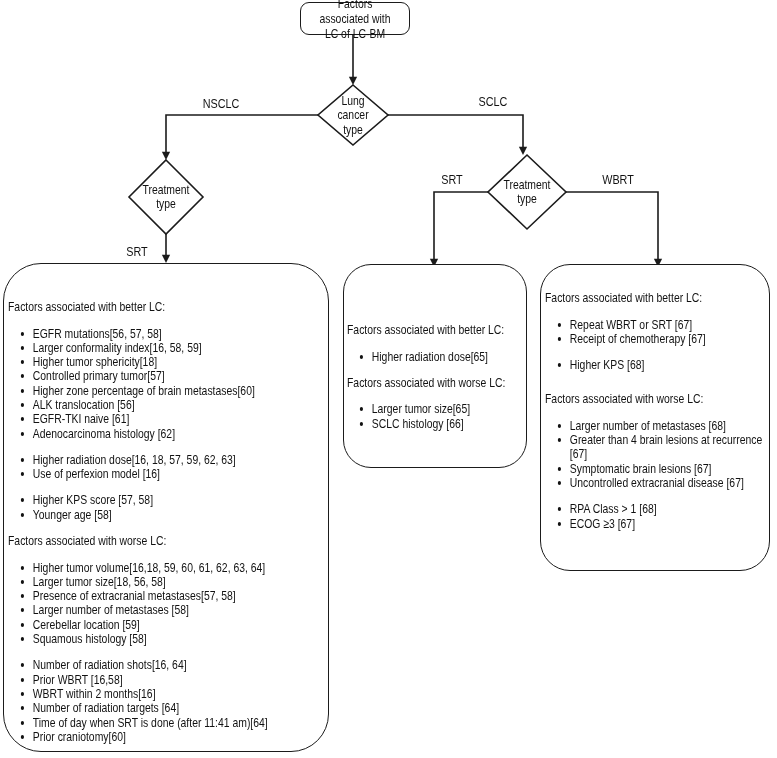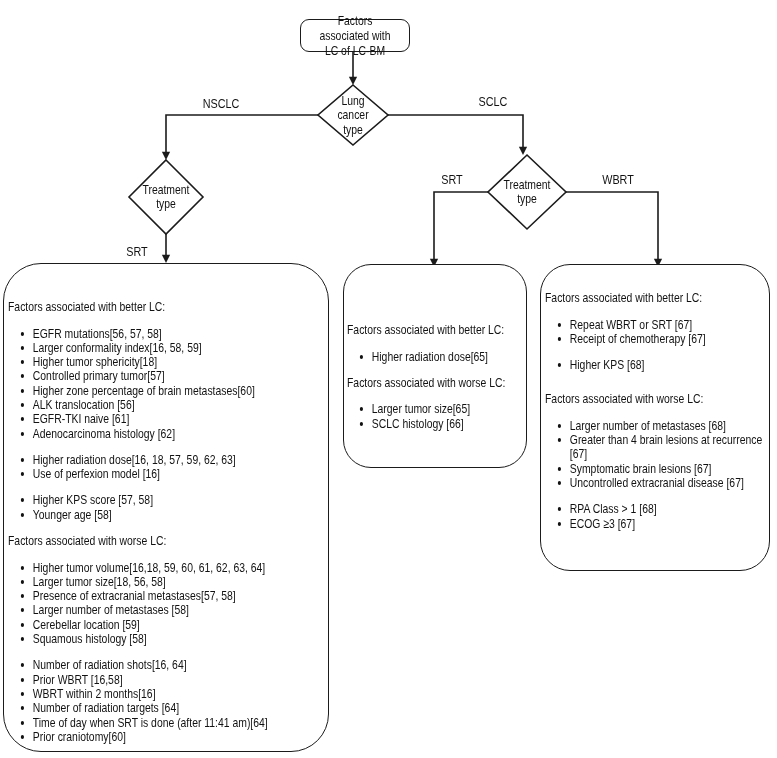--- a/index.html
+++ b/index.html
@@ -7,21 +7,21 @@
     position:relative; width:777px; height:758px; background:#ffffff;
     font-family:"Liberation Sans", sans-serif; color:#121212; overflow:hidden;
   }
   svg.lines { position:absolute; left:0; top:0; }
 
   
   .title-node {
     position:absolute; left:300px; top:2px; width:110px; height:33px;
     box-sizing:border-box; border:1.8px solid #1b1b1b; border-radius:9px;
     background:#fff; display:flex; align-items:center; justify-content:center;
-    text-align:center; font-size:13px; line-height:15px;margin-top:17px;
+    text-align:center; font-size:13px; line-height:15px;
   }
   .squeezeC { transform:scaleX(0.8); display:block; }
   .title-node .squeezeC { width:125px; }
 
   
   .diamond-label {
     position:absolute; width:64px; text-align:center; font-size:13px;
     line-height:14.3px; transform:translate(-50%,-50%) scaleX(0.8);
   }
   

